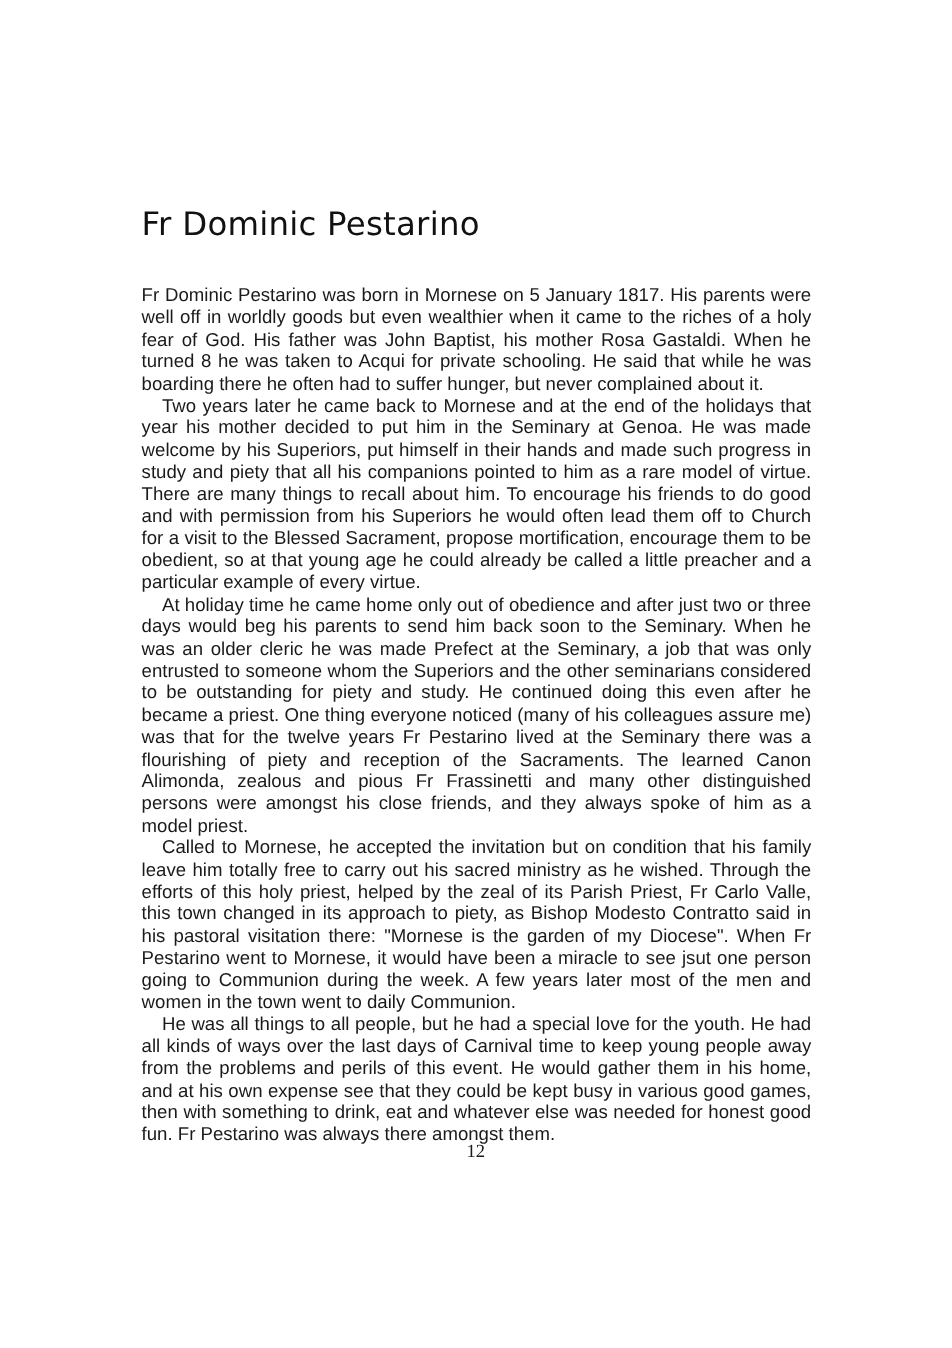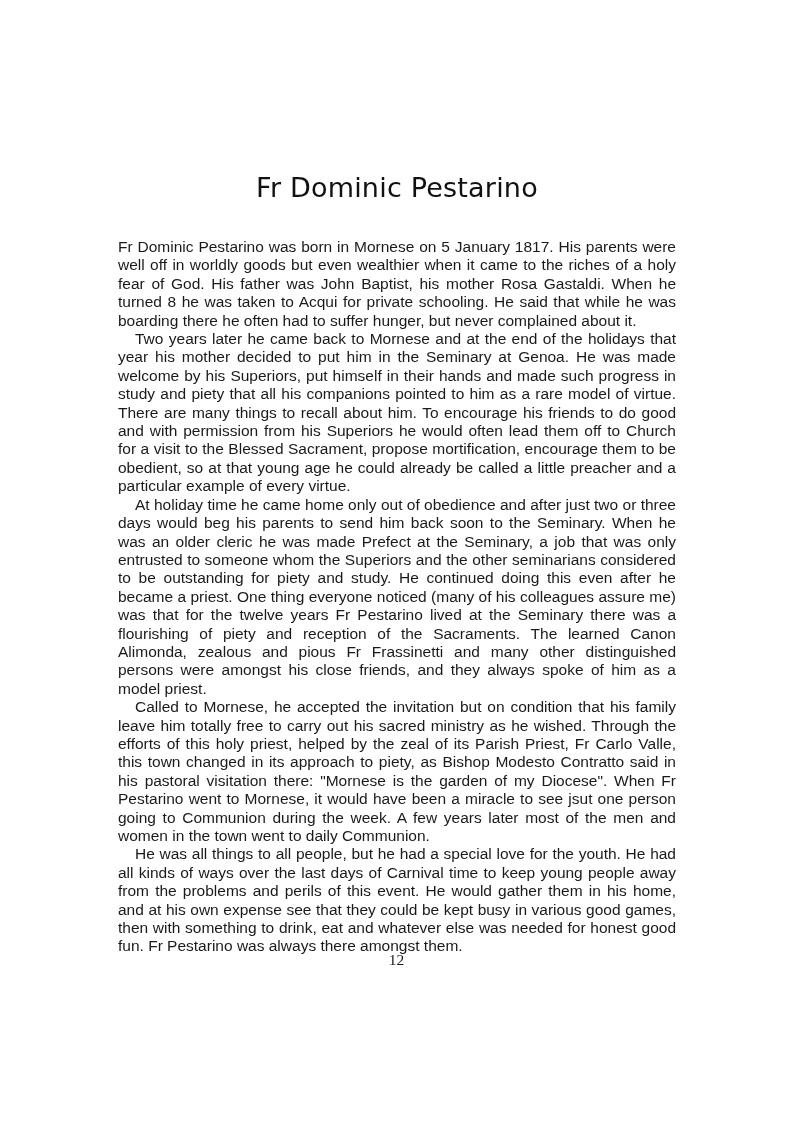--- a/index.html
+++ b/index.html
@@ -22,21 +22,20 @@
     width: 558px;
   }
   .section-title {
     margin: 0 0 34px 0;
     font-family: "DejaVu Sans", "Liberation Sans", sans-serif;
     font-weight: 500;
     font-size: 27px;
     line-height: 32px;
     color: #111111;
     letter-spacing: 0.2px;
-    text-align: center;
   }
   .bodytext p {
     margin: 0;
     font-family: Liberation Sans, sans-serif;
     font-size: 15.5px;
     line-height: 18.4px;
     color: #1a1a1a;
     text-align: justify;
     text-indent: 0;
   }

